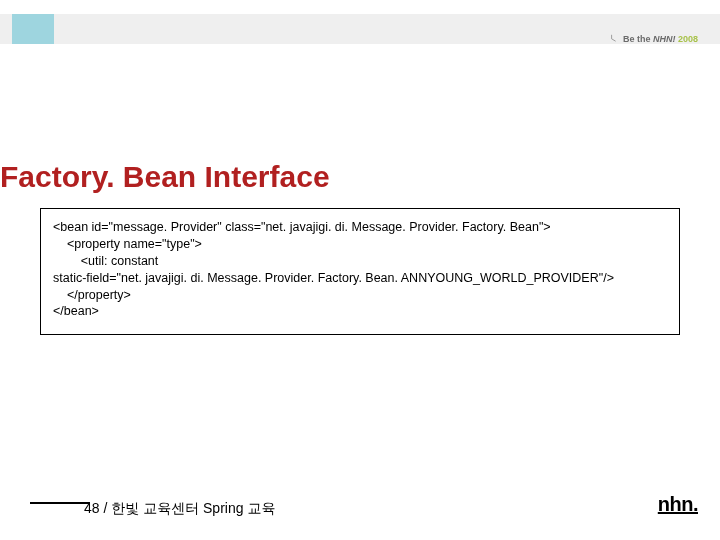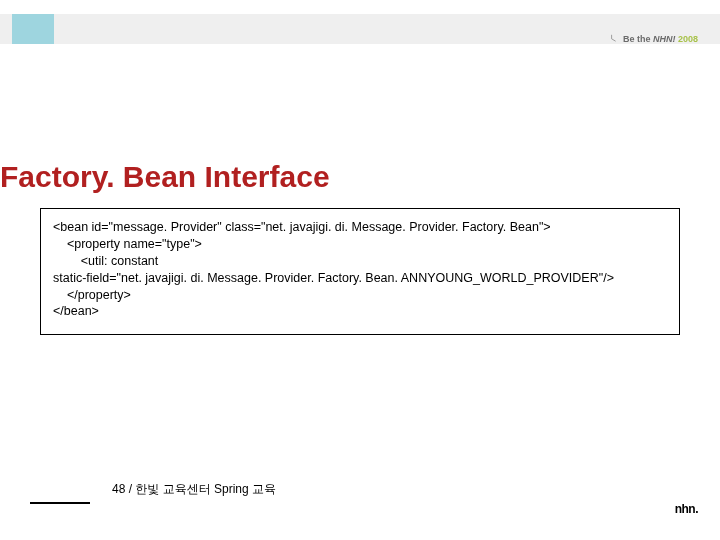--- a/index.html
+++ b/index.html
@@ -9,22 +9,22 @@
   .topbar-grey { position: absolute; top: 0; left: 0; right: 0; height: 30px; background: #efefef; }
   .topbar-cyan { position: absolute; top: 0; left: 12px; width: 42px; height: 30px; background: #9ed5df; }
   .tagline { position: absolute; top: 20px; right: 22px; font-size: 9px; font-weight: bold; color: #6b6b6b; white-space: nowrap; }
   .tagline .accent { font-style: italic; }
   .tagline .year { color: #a8c24a; }
   .tag-arrow { display: inline-block; width: 8px; height: 8px; margin-right: 2px; position: relative; top: 0; }
   .tag-arrow svg { display: block; }
   .title { position: absolute; top: 160px; left: 0; right: 0; text-align: left; font-size: 30px; font-weight: bold; color: #b12020; }
   .codebox { position: absolute; top: 208px; left: 40px; right: 40px; border: 1px solid #000; padding: 10px 12px 14px 12px; font-size: 12.5px; line-height: 1.35; color: #000; font-family: Arial, Helvetica, sans-serif; white-space: pre-wrap; word-break: break-word; }
   .footer-line { position: absolute; left: 30px; bottom: 36px; width: 60px; height: 0; border-top: 2px solid #000; }
-  .footer-text { position: absolute; left: 84px; bottom: 42px; font-size: 12px; color: #000; margin-left: 28px; }
-  .logo { position: absolute; right: 22px; bottom: 24px; font-size: 12px; font-weight: 900; letter-spacing: -0.5px; color: #000; font-family: Arial, Helvetica, sans-serif; }
+  .footer-text { position: absolute; left: 84px; bottom: 22px; font-size: 14px; color: #000; }
+  .logo { position: absolute; right: 22px; bottom: 24px; font-size: 20px; font-weight: 900; letter-spacing: -0.5px; color: #000; font-family: Arial, Helvetica, sans-serif; text-decoration: underline; }
 </style>
 </head>
 <body>
 
 <div class="slide">
   <div class="topbar">
     <div class="topbar-grey"></div>
     <div class="topbar-cyan"></div>
     <div class="tagline">
       <span class="tag-arrow">

